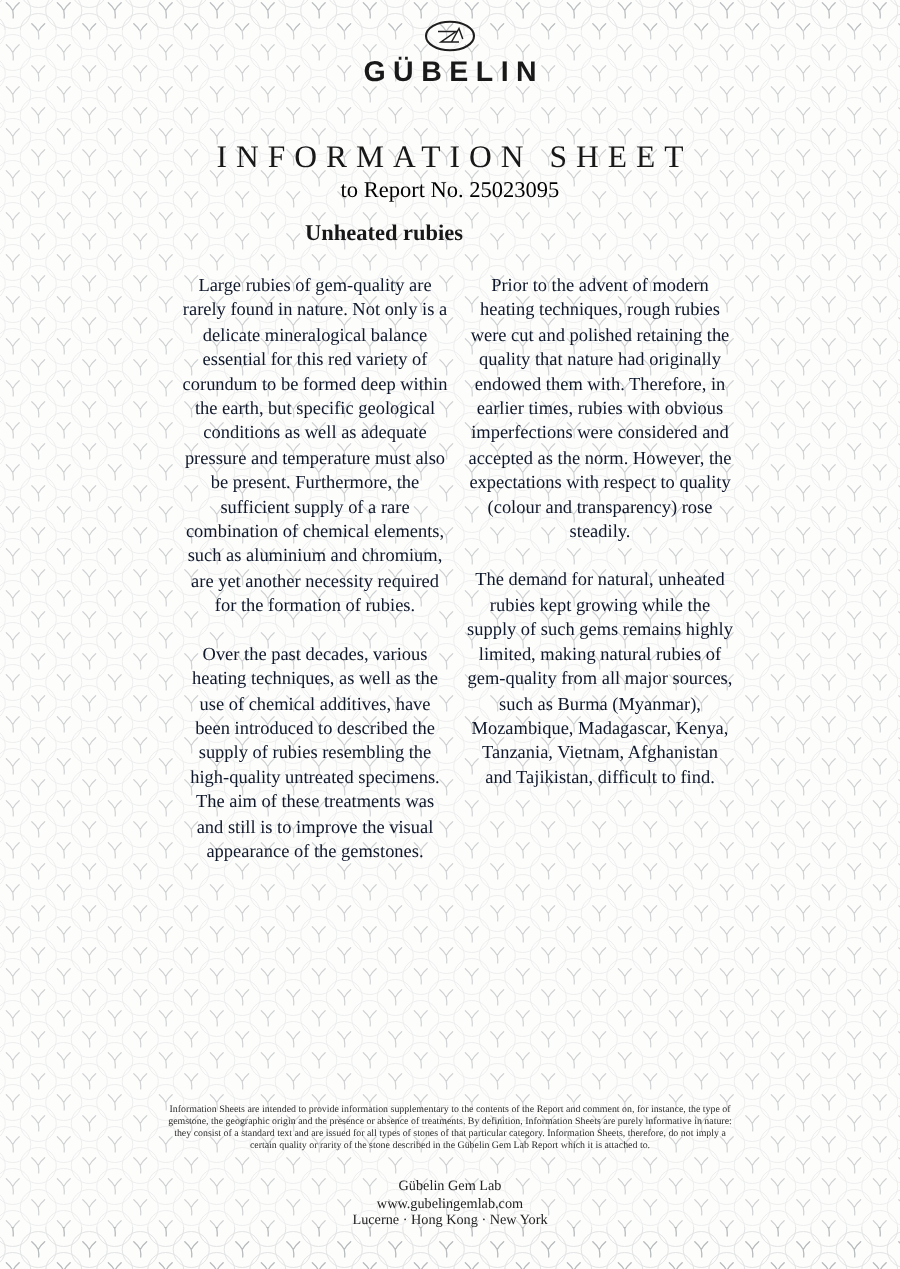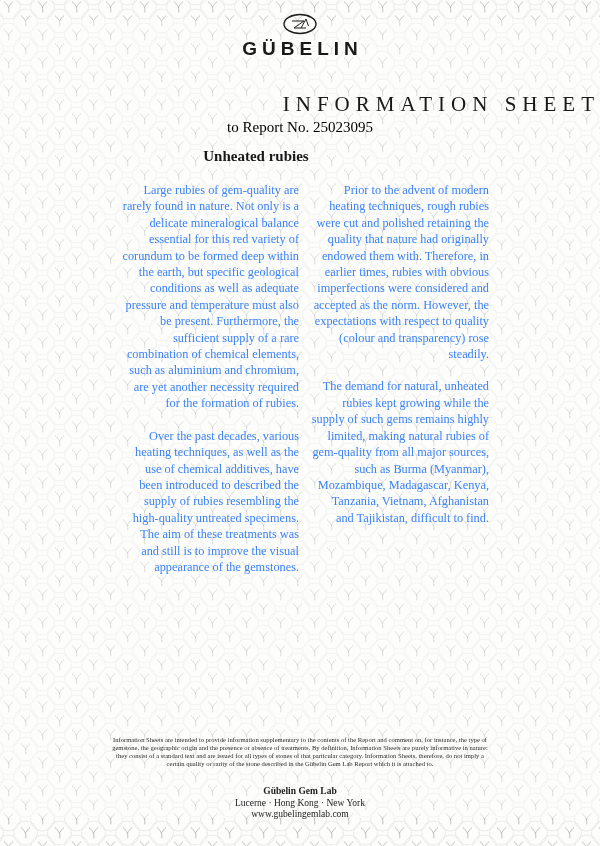--- a/index.html
+++ b/index.html
@@ -20,21 +20,21 @@
     font-family:"Liberation Sans", sans-serif;
     font-weight:bold;
     font-size:19px;
     letter-spacing:5px;
     padding-left:5px; 
     color:#191919;
   }
 
   .title{
     position:absolute;top:92px;left:0;width:600px;
-    text-align:right;
+    text-align:center;
     font-size:21px;
     letter-spacing:6px;
     padding-left:6px;
     box-sizing:border-box;
     color:#181818;
   }
   .subtitle{
     position:absolute;top:119px;left:0;width:600px;
     text-align:center;
     font-size:15px;
@@ -53,41 +53,41 @@
     position:absolute;top:182px;left:121px;
     width:368px;
     display:flex;
     gap:12px;
   }
   .col{width:178px;}
   .col p{
     margin:0 0 16px 0;
     font-size:12.3px;
     line-height:16.4px;
-    text-align:right;
-    color:#3b82f6;
+    text-align:center;
+    color:#0f172a;
   }
 
   .disclaimer{
     position:absolute;top:736px;left:107px;
     width:386px;
     font-size:6.6px;
     line-height:8px;
     text-align:center;
     color:#2b2b2b;
   }
 
   .footer{
     position:absolute;top:786px;left:0;width:600px;
     text-align:center;
     font-size:9.5px;
     line-height:11.5px;
     color:#222;
   }
-  .footer .lab{font-weight:bold;}
+  .footer .lab{font-weight:normal;}
 </style>
 </head>
 <body>
 
 <div class="page">
 
   <svg class="watermark" width="600" height="846" viewBox="0 0 600 846" aria-hidden="true">
     <defs>
       <g id="wmY" fill="none" stroke="#a9adb0" stroke-width="0.8" stroke-linecap="round">
         <path d="M0 0 C-1.2 -2.2 -2.6 -3.8 -4.3 -5.2 M0 0 C1.2 -2.2 2.6 -3.8 4.3 -5.2 M0 0 C0.3 1.8 0.5 3.4 0.3 5"></path>
@@ -135,17 +135,17 @@
     <div class="col">
       <p>Prior to the advent of modern heating techniques, rough rubies were cut and polished retaining the quality that nature had originally endowed them with. Therefore, in earlier times, rubies with obvious imperfections were considered and accepted as the norm. However, the expectations with respect to quality (colour and transparency) rose steadily.</p>
       <p>The demand for natural, unheated rubies kept growing while the supply of such gems remains highly limited, making natural rubies of gem-quality from all major sources, such as Burma (Myanmar), Mozambique, Madagascar, Kenya, Tanzania, Vietnam, Afghanistan and Tajikistan, difficult to find.</p>
     </div>
   </div>
 
   <div class="disclaimer">Information Sheets are intended to provide information supplementary to the contents of the Report and comment on, for instance, the type of gemstone, the geographic origin and the presence or absence of treatments. By definition, Information Sheets are purely informative in nature: they consist of a standard text and are issued for all types of stones of that particular category. Information Sheets, therefore, do not imply a certain quality or rarity of the stone described in the Gübelin Gem Lab Report which it is attached to.</div>
 
   <footer class="footer">
     <div class="lab">Gübelin Gem Lab</div>
+    <div>www.gubelingemlab.com</div>
     <div>Lucerne · Hong Kong · New York</div>
-    <div>www.gubelingemlab.com</div>
   </footer>
 
 </div>
 
 </body></html>

